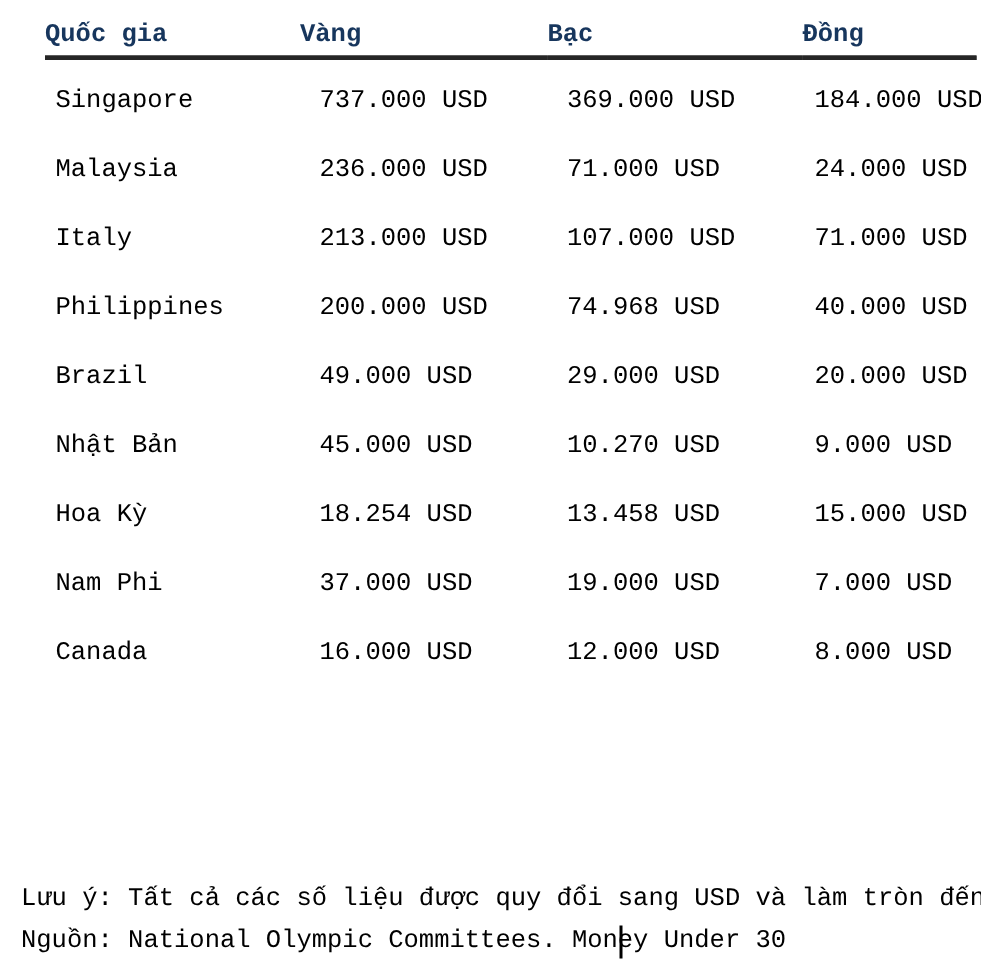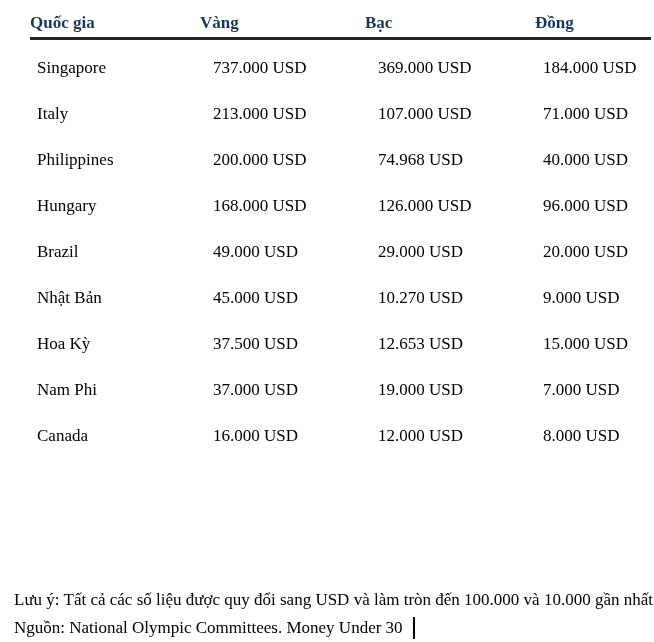--- a/index.html
+++ b/index.html
@@ -4,21 +4,21 @@
 <style>
   html, body { margin: 0; padding: 0; }
   body {
     width: 654px; height: 642px;
     background: var(--background, #ffffff);
     font-family: "Liberation Serif", serif;
     color: var(--body-text, #000000);
     position: relative;
     overflow: hidden;
   }
-  .page { position: absolute; inset: 0; }
+  .page { position: absolute; inset: 0; font-family: Liberation Mono, monospace; }
 
   table.medals {
     position: absolute;
     left: 30px; top: 6px;
     width: 621px;
     border-collapse: collapse;
     table-layout: fixed;
     font-size: 17px;
   }
   col.c1 { width: 170px; }
@@ -87,53 +87,53 @@
       </tr>
     </thead>
     <tbody>
       <tr>
         <td class="country">Singapore</td>
         <td class="gold">737.000 USD</td>
         <td class="silver">369.000 USD</td>
         <td class="bronze">184.000 USD</td>
       </tr>
       <tr>
+        <td class="country">Malaysia</td>
+        <td class="gold">236.000 USD</td>
+        <td class="silver">71.000 USD</td>
+        <td class="bronze">24.000 USD</td>
+      </tr>
+      <tr>
         <td class="country">Italy</td>
         <td class="gold">213.000 USD</td>
         <td class="silver">107.000 USD</td>
         <td class="bronze">71.000 USD</td>
       </tr>
       <tr>
         <td class="country">Philippines</td>
         <td class="gold">200.000 USD</td>
         <td class="silver">74.968 USD</td>
         <td class="bronze">40.000 USD</td>
-      </tr>
-      <tr>
-        <td class="country">Hungary</td>
-        <td class="gold">168.000 USD</td>
-        <td class="silver">126.000 USD</td>
-        <td class="bronze">96.000 USD</td>
       </tr>
       <tr>
         <td class="country">Brazil</td>
         <td class="gold">49.000 USD</td>
         <td class="silver">29.000 USD</td>
         <td class="bronze">20.000 USD</td>
       </tr>
       <tr>
         <td class="country">Nhật Bản</td>
         <td class="gold">45.000 USD</td>
         <td class="silver">10.270 USD</td>
         <td class="bronze">9.000 USD</td>
       </tr>
       <tr>
         <td class="country">Hoa Kỳ</td>
-        <td class="gold">37.500 USD</td>
-        <td class="silver">12.653 USD</td>
+        <td class="gold">18.254 USD</td>
+        <td class="silver">13.458 USD</td>
         <td class="bronze">15.000 USD</td>
       </tr>
       <tr>
         <td class="country">Nam Phi</td>
         <td class="gold">37.000 USD</td>
         <td class="silver">19.000 USD</td>
         <td class="bronze">7.000 USD</td>
       </tr>
       <tr>
         <td class="country">Canada</td>

